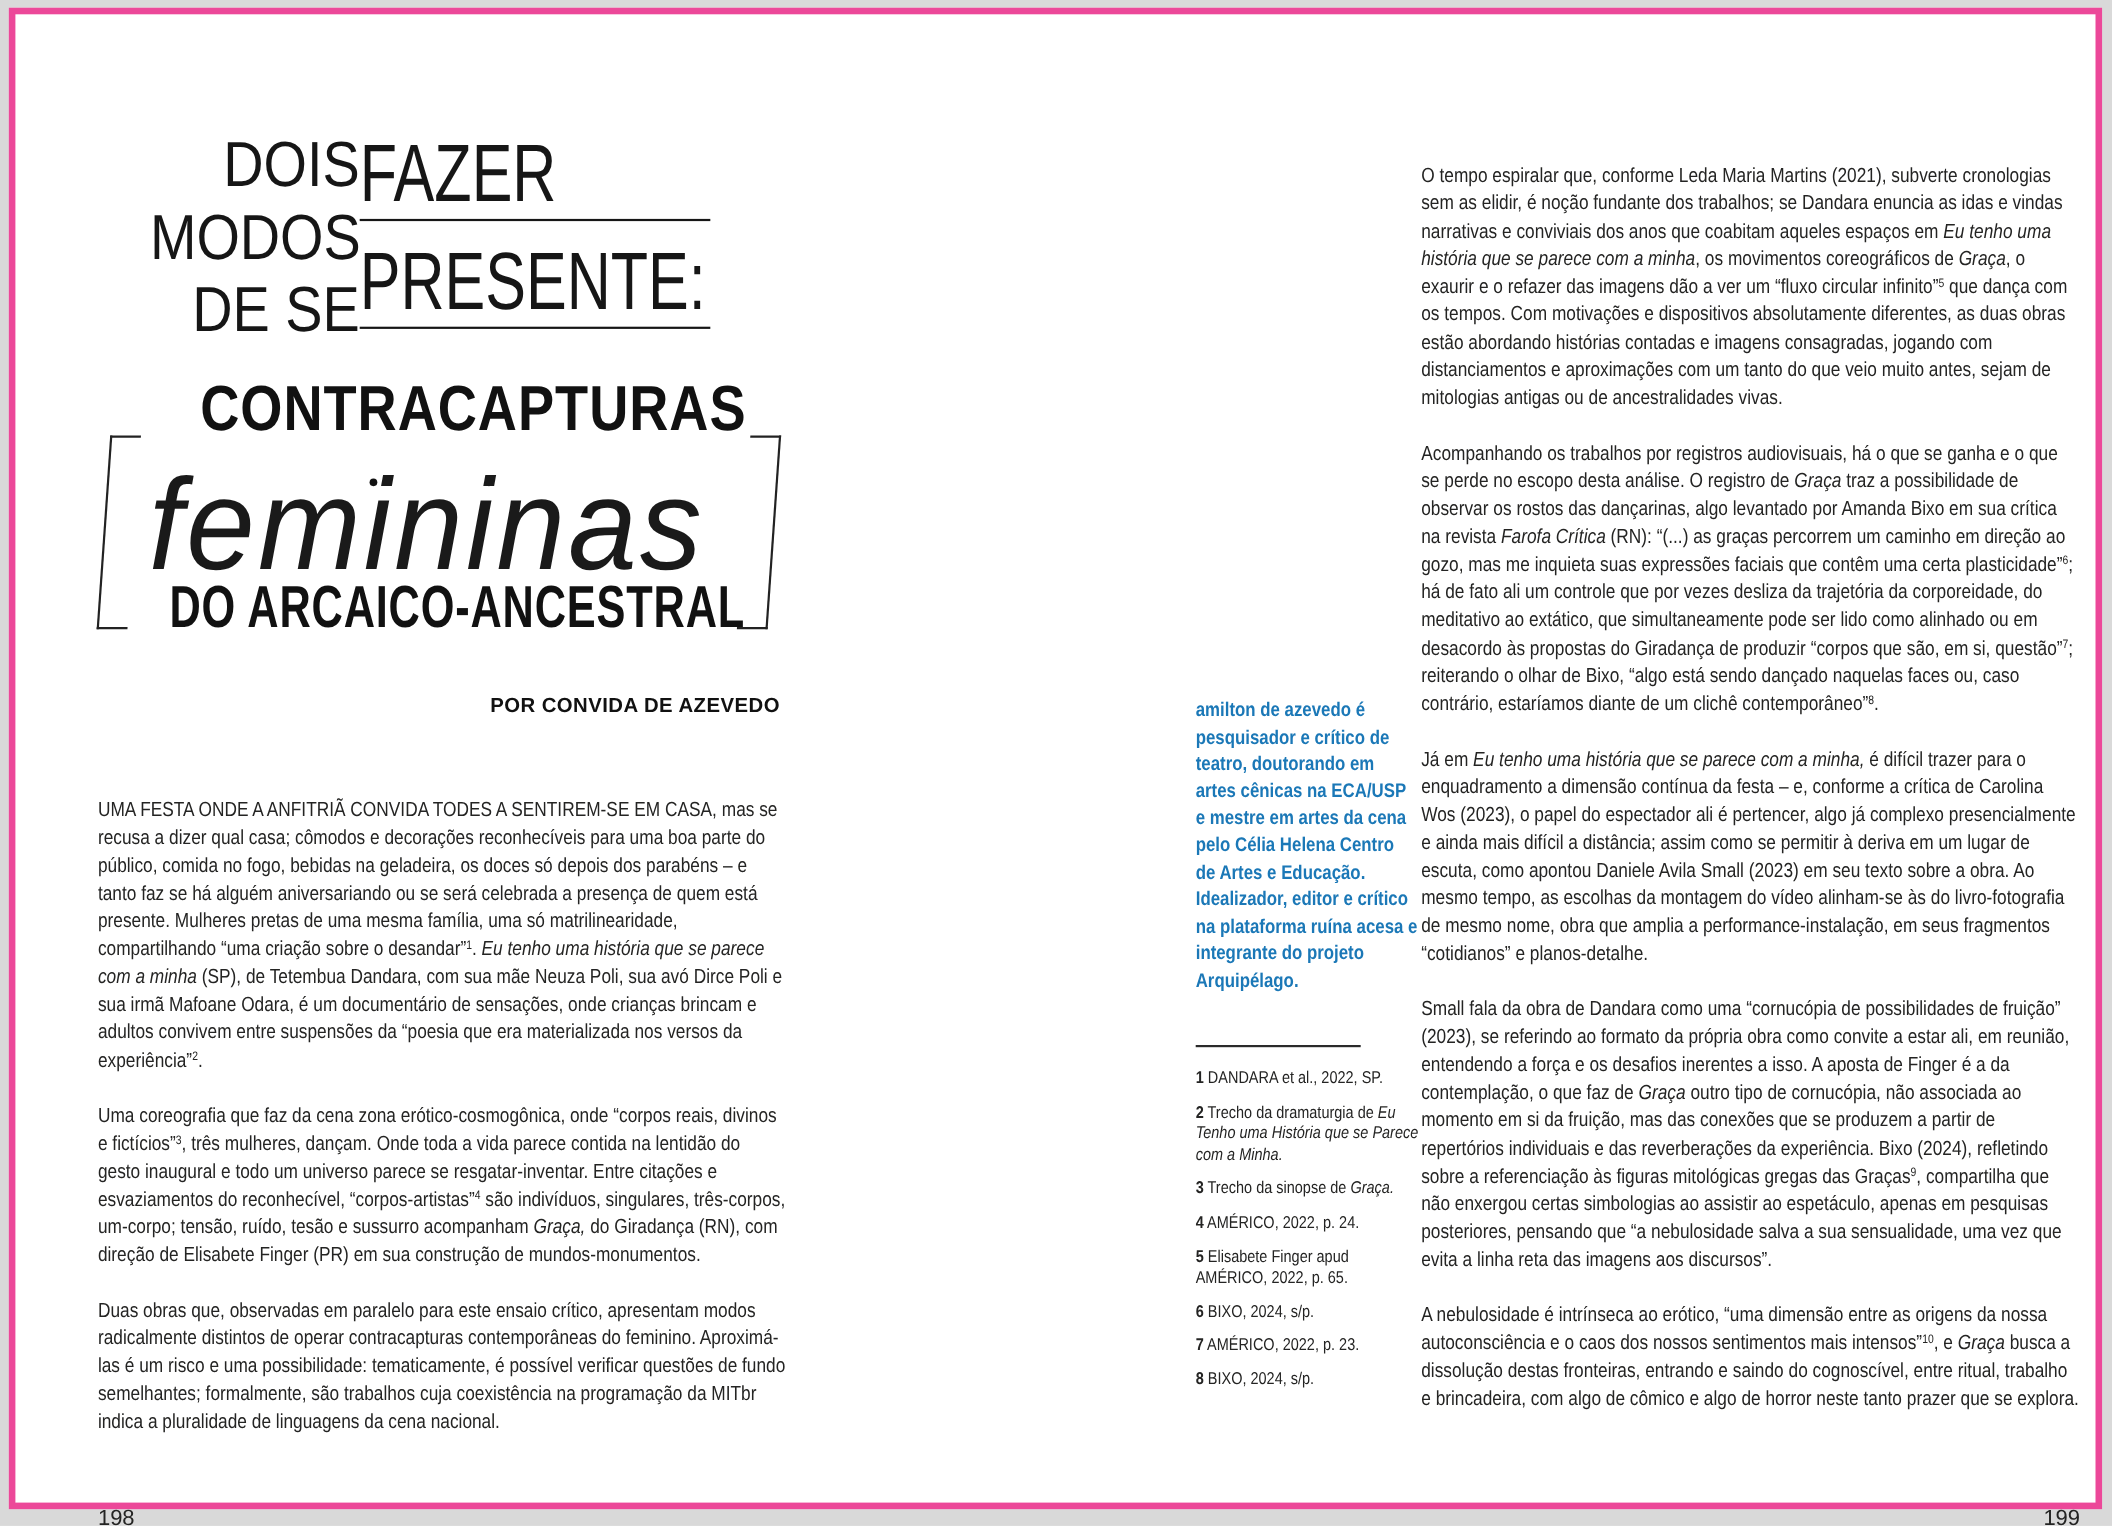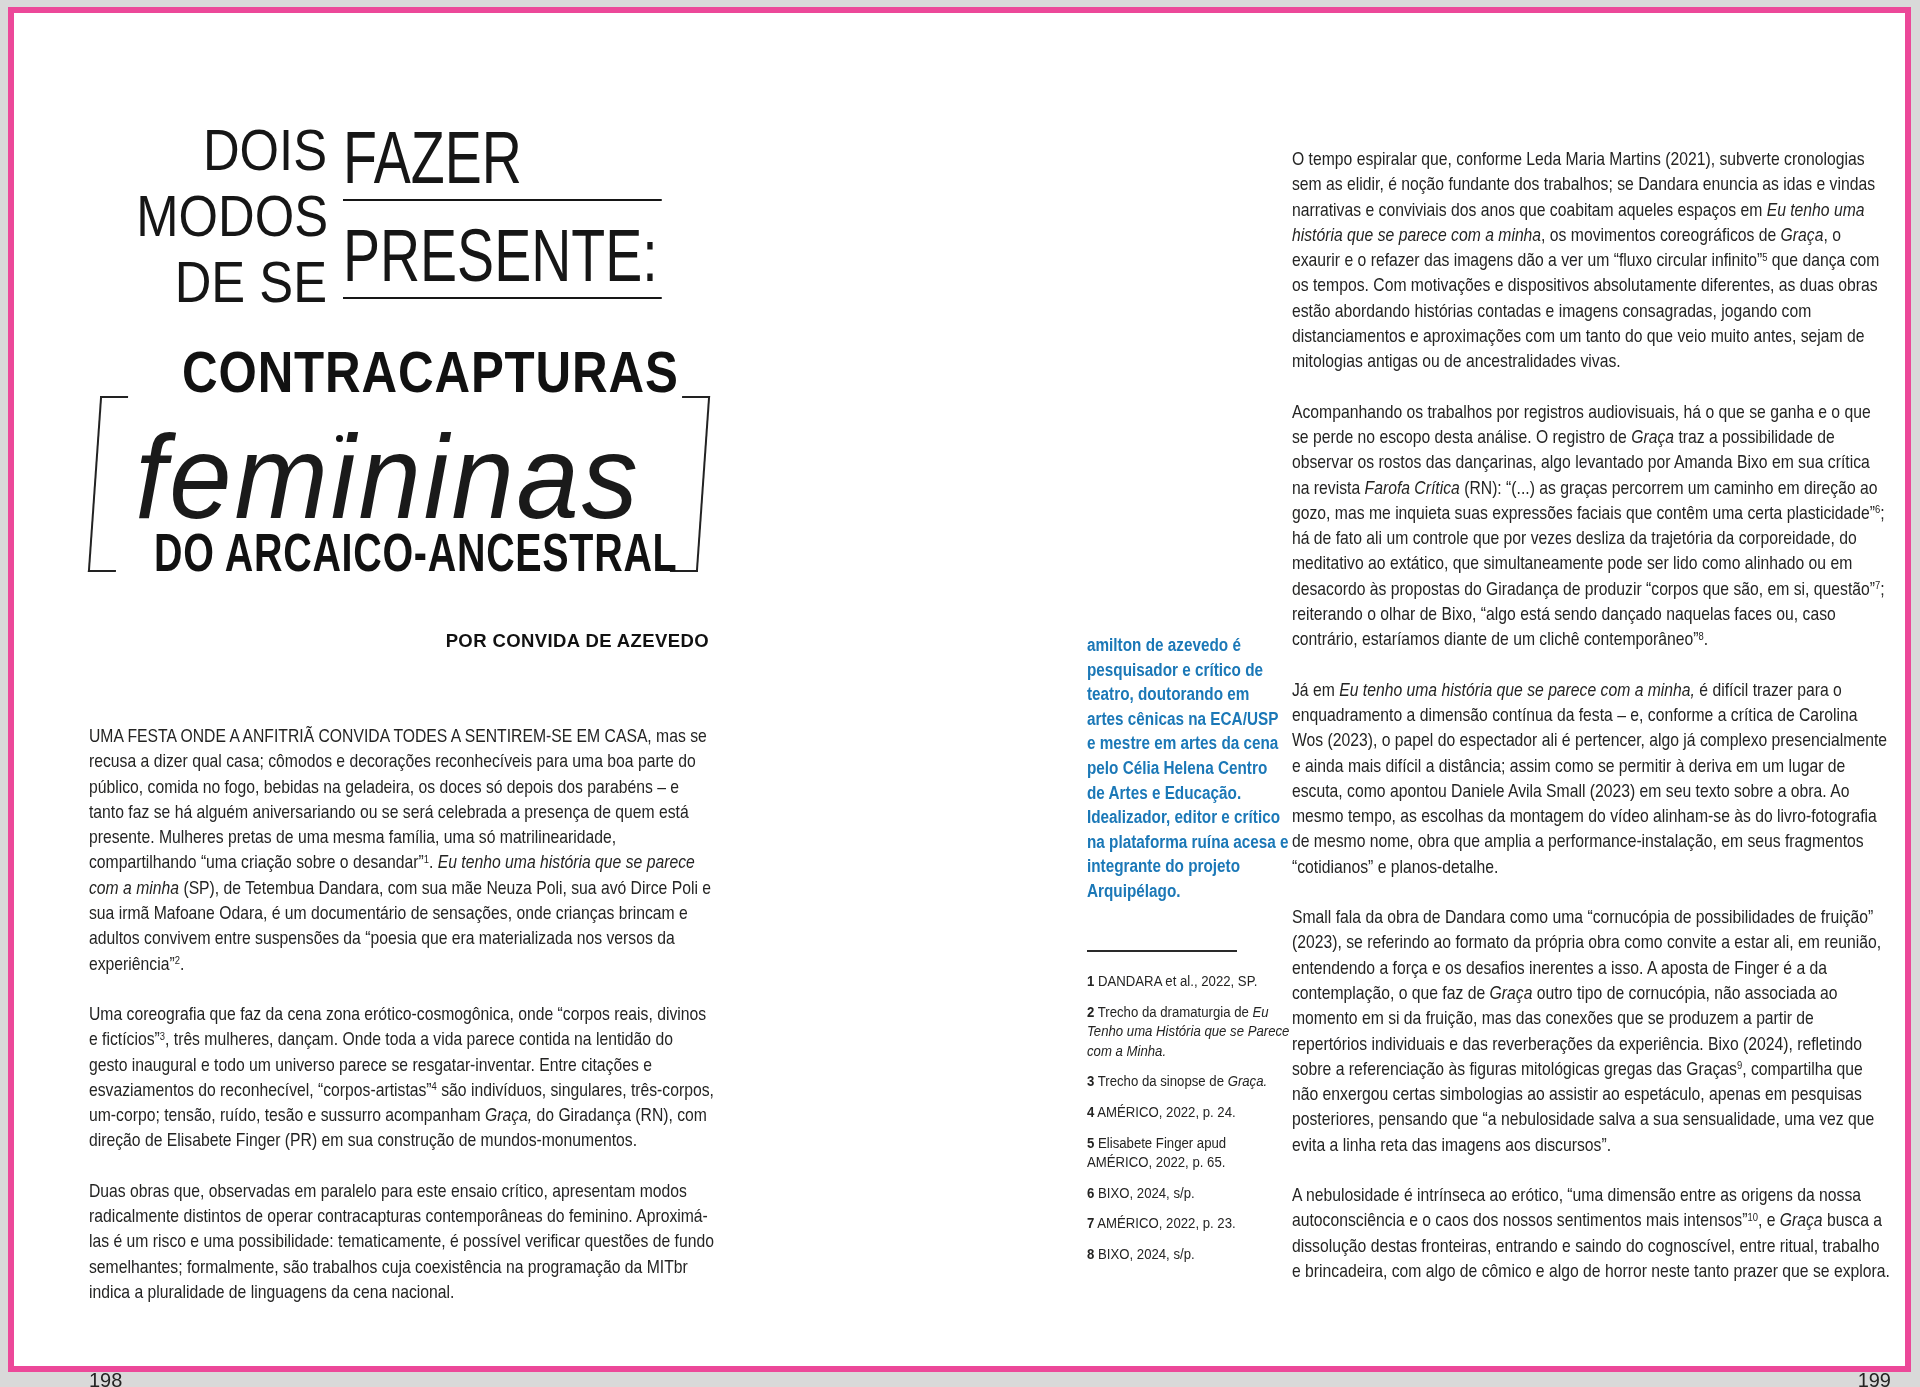--- a/index.html
+++ b/index.html
@@ -11,21 +11,21 @@
   .stage{position:relative;width:1920px;height:1387px;background:#d9d9d9;overflow:hidden;}
   .sheet{
     position:absolute;left:8px;top:7px;right:9px;bottom:15px;
     background:#ffffff;border:6px solid #ec4899;
   }
 
   
   .title-small{position:absolute;left:95px;top:104px;display:flex;}
   .ts-left{width:218px;text-align:right;font-size:58px;line-height:66px;font-weight:200;
            letter-spacing:0px;transform:scaleX(.875);transform-origin:top right;color:#161616;}
-  .ts-right{margin-left:16px;font-weight:200;color:#161616;}
+  .ts-right{font-weight:200;color:#161616;}
   .ts-big{display:block;font-size:74px;line-height:82px;height:82px;border-bottom:2px solid #161616;
           transform:scaleX(.75);transform-origin:top left;padding-right:30px;white-space:nowrap;}
   .ts-big.second{margin-top:14px;padding-right:6px;}
 
   .contracapturas{
     position:absolute;left:168px;top:330px;font-size:58px;font-weight:800;line-height:1;
     letter-spacing:1px;transform:scaleX(.85);transform-origin:top left;white-space:nowrap;color:#111;
   }
   .under-dot{position:absolute;width:7px;height:7px;border-radius:50%;background:#111;}
   .dot1{left:322px;top:422px;}

